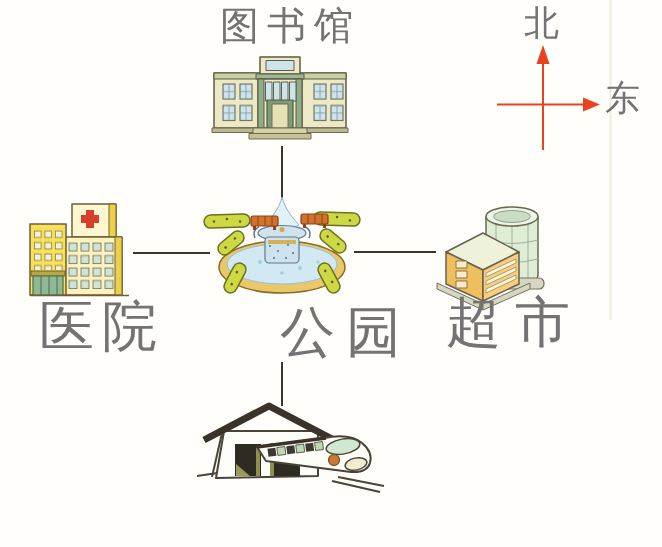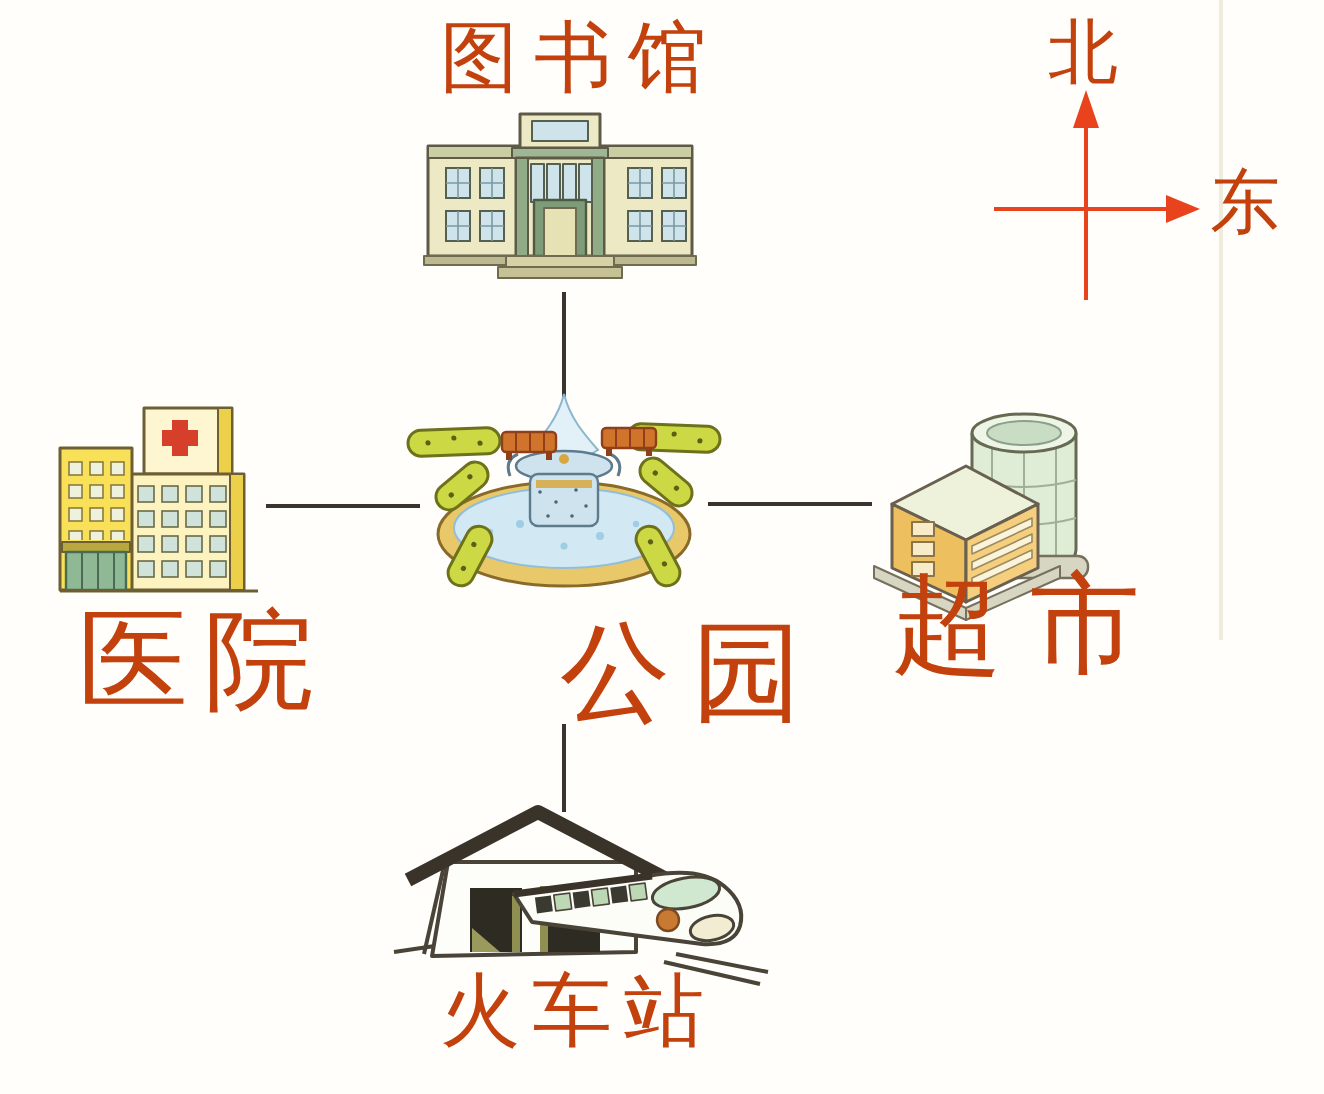--- a/index.html
+++ b/index.html
@@ -2,22 +2,22 @@
 <html><head>
 <meta charset="utf-8">
 <style>
   html,body{margin:0;padding:0;background:#ffffff;}
   #canvas{
     position:relative;width:662px;height:547px;background:#fffefb;overflow:hidden;
     font-family:"Liberation Serif","DejaVu Serif",serif;
   }
   #scene{position:absolute;left:0;top:0;}
   .lbl{
-    position:absolute;color:#c2410c;white-space:nowrap;line-height:1;
-    font-family:Liberation Sans, sans-serif;
+    position:absolute;color:#737373;white-space:nowrap;line-height:1;
+    font-family:Liberation Mono, monospace;
   }
   .lbl-place{font-size:55px;}
   .lbl-compass{font-size:35px;}
 </style>
 </head>
 <body>
 
 <div id="canvas">
 
   <svg id="scene" width="662" height="547" viewBox="0 0 662 547">
@@ -221,17 +221,16 @@
   <div class="lbl lbl-place" style="left:220px;top:10px;font-size:39px;letter-spacing:8px;">图书馆</div>
 
   <div class="lbl lbl-compass" style="left:524px;top:9px;">北</div>
 
   <div class="lbl lbl-compass" style="left:605px;top:84px;">东</div>
 
   <div class="lbl lbl-place" style="left:39px;top:303px;letter-spacing:8px;">医院</div>
 
   <div class="lbl lbl-place" style="left:236px;top:309px;letter-spacing:11px;margin-left:44px;">公园</div>
 
-  <div class="lbl lbl-place" style="left:446px;top:285px;letter-spacing:14px;">超市</div>
-
-  <div class="lbl lbl-place" style="left:220px;top:486px;font-size:40px;letter-spacing:6px;">火车站</div>
+  <div class="lbl lbl-place" style="left:446px;top:299px;letter-spacing:14px;">超市</div>
+
 
 </div>
 
 </body></html>

